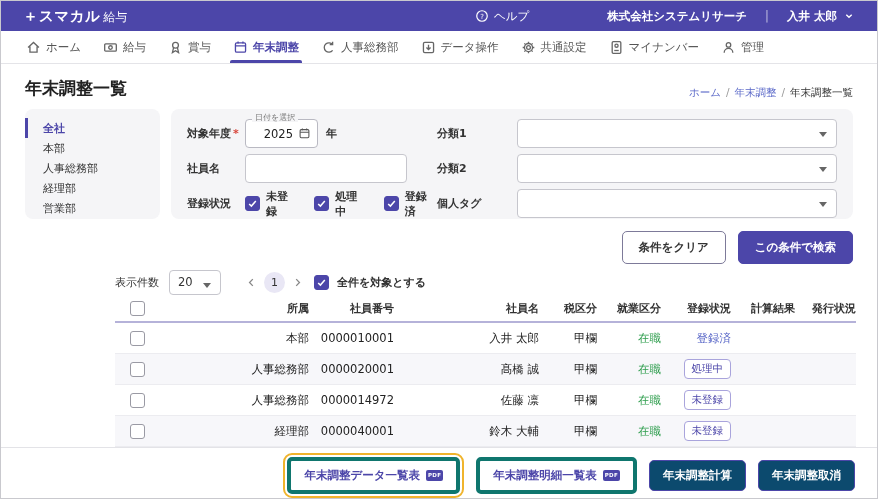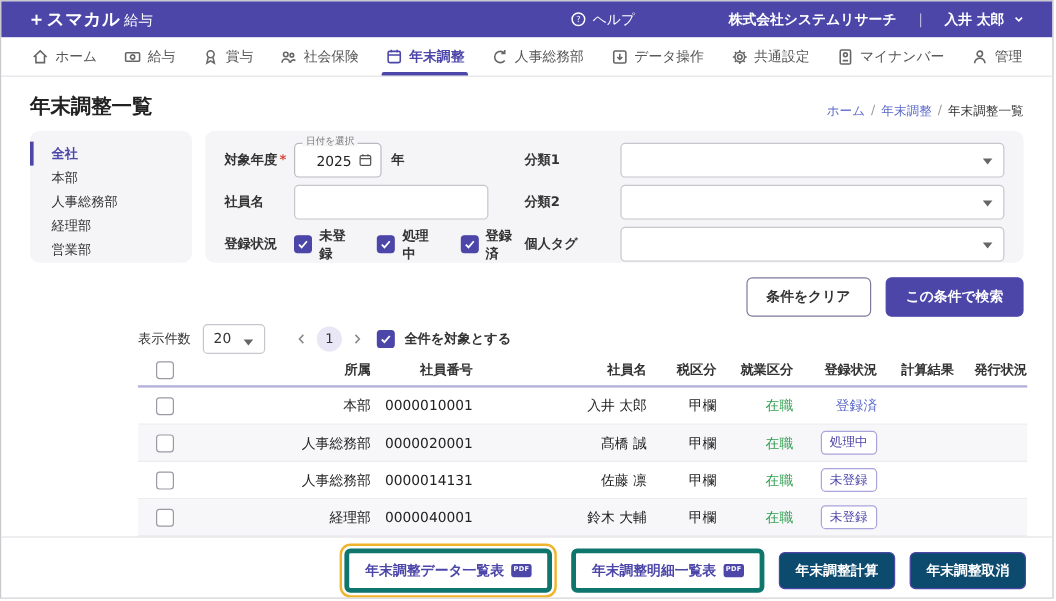--- a/index.html
+++ b/index.html
@@ -146,30 +146,20 @@
         <span>給与</span>
       </div>
       <div class="nav-item">
         <span>
           <svg width="15" height="15" viewBox="0 0 16 16" fill="none" stroke="currentColor" stroke-width="1.4">
             <circle cx="8" cy="5.6" r="3.1"></circle>
             <path d="M5.9 8.3 L4.7 13.4 L8 11.5 L11.3 13.4 L10.1 8.3"></path>
           </svg>
         </span>
         <span>賞与</span>
-      </div>
-      <div class="nav-item">
-        <span>
-          <svg width="15" height="15" viewBox="0 0 16 16" fill="none" stroke="currentColor" stroke-width="1.4">
-            <circle cx="5.5" cy="5.8" r="2"></circle>
-            <circle cx="10.9" cy="6.4" r="1.6"></circle>
-            <path d="M2.1 13.2 a3.4 3.4 0 0 1 6.8 0 M9.6 13.2 a2.7 2.7 0 0 1 4.4 -2"></path>
-          </svg>
-        </span>
-        <span>社会保険</span>
       </div>
       <div class="nav-item active">
         <span>
           <svg width="15" height="15" viewBox="0 0 16 16" fill="none" stroke="currentColor" stroke-width="1.4">
             <rect x="2.6" y="3" width="10.8" height="10" rx="1.4"></rect>
             <path d="M2.6 6.2 H13.4 M5.4 1.6 V3.8 M10.6 1.6 V3.8"></path>
           </svg>
         </span>
         <span>年末調整</span>
       </div>
@@ -387,21 +377,21 @@
             <span class="green">在職</span>
             <span><span class="status-badge">処理中</span></span>
             <span></span>
             <span></span>
           </div>
           <div class="t-row">
             <span class="cell-check">
               <span class="cb"></span>
             </span>
             <span>人事総務部</span>
-            <span>0000014131</span>
+            <span>0000014972</span>
             <span>佐藤 凛</span>
             <span>甲欄</span>
             <span class="green">在職</span>
             <span><span class="status-badge">未登録</span></span>
             <span></span>
             <span></span>
           </div>
           <div class="t-row stripe">
             <span class="cell-check">
               <span class="cb"></span>

